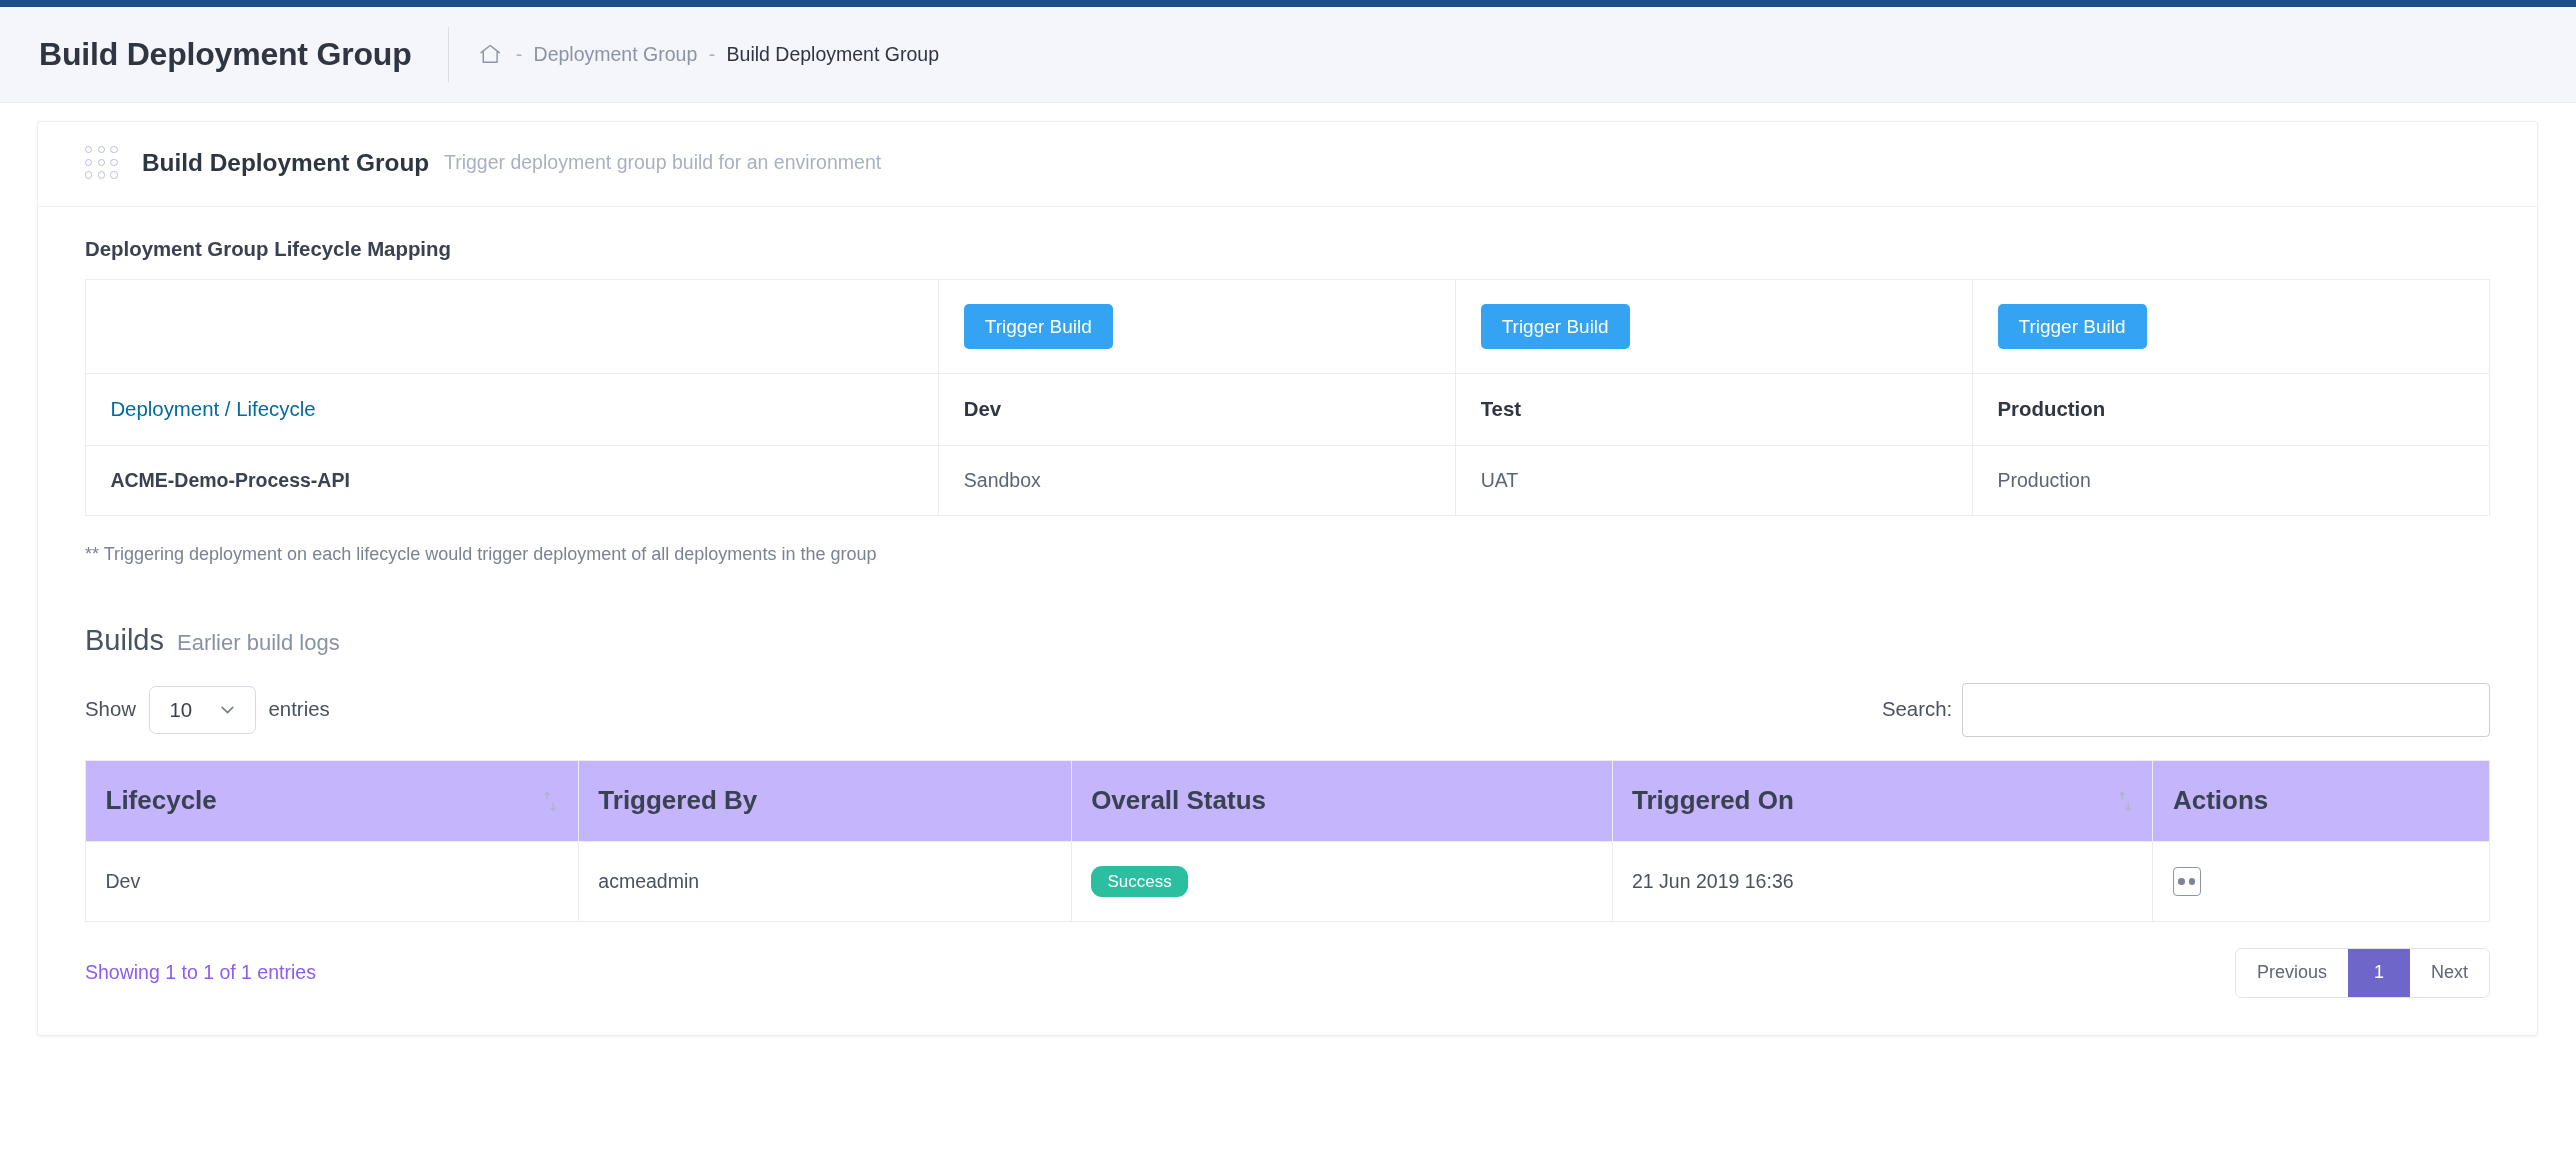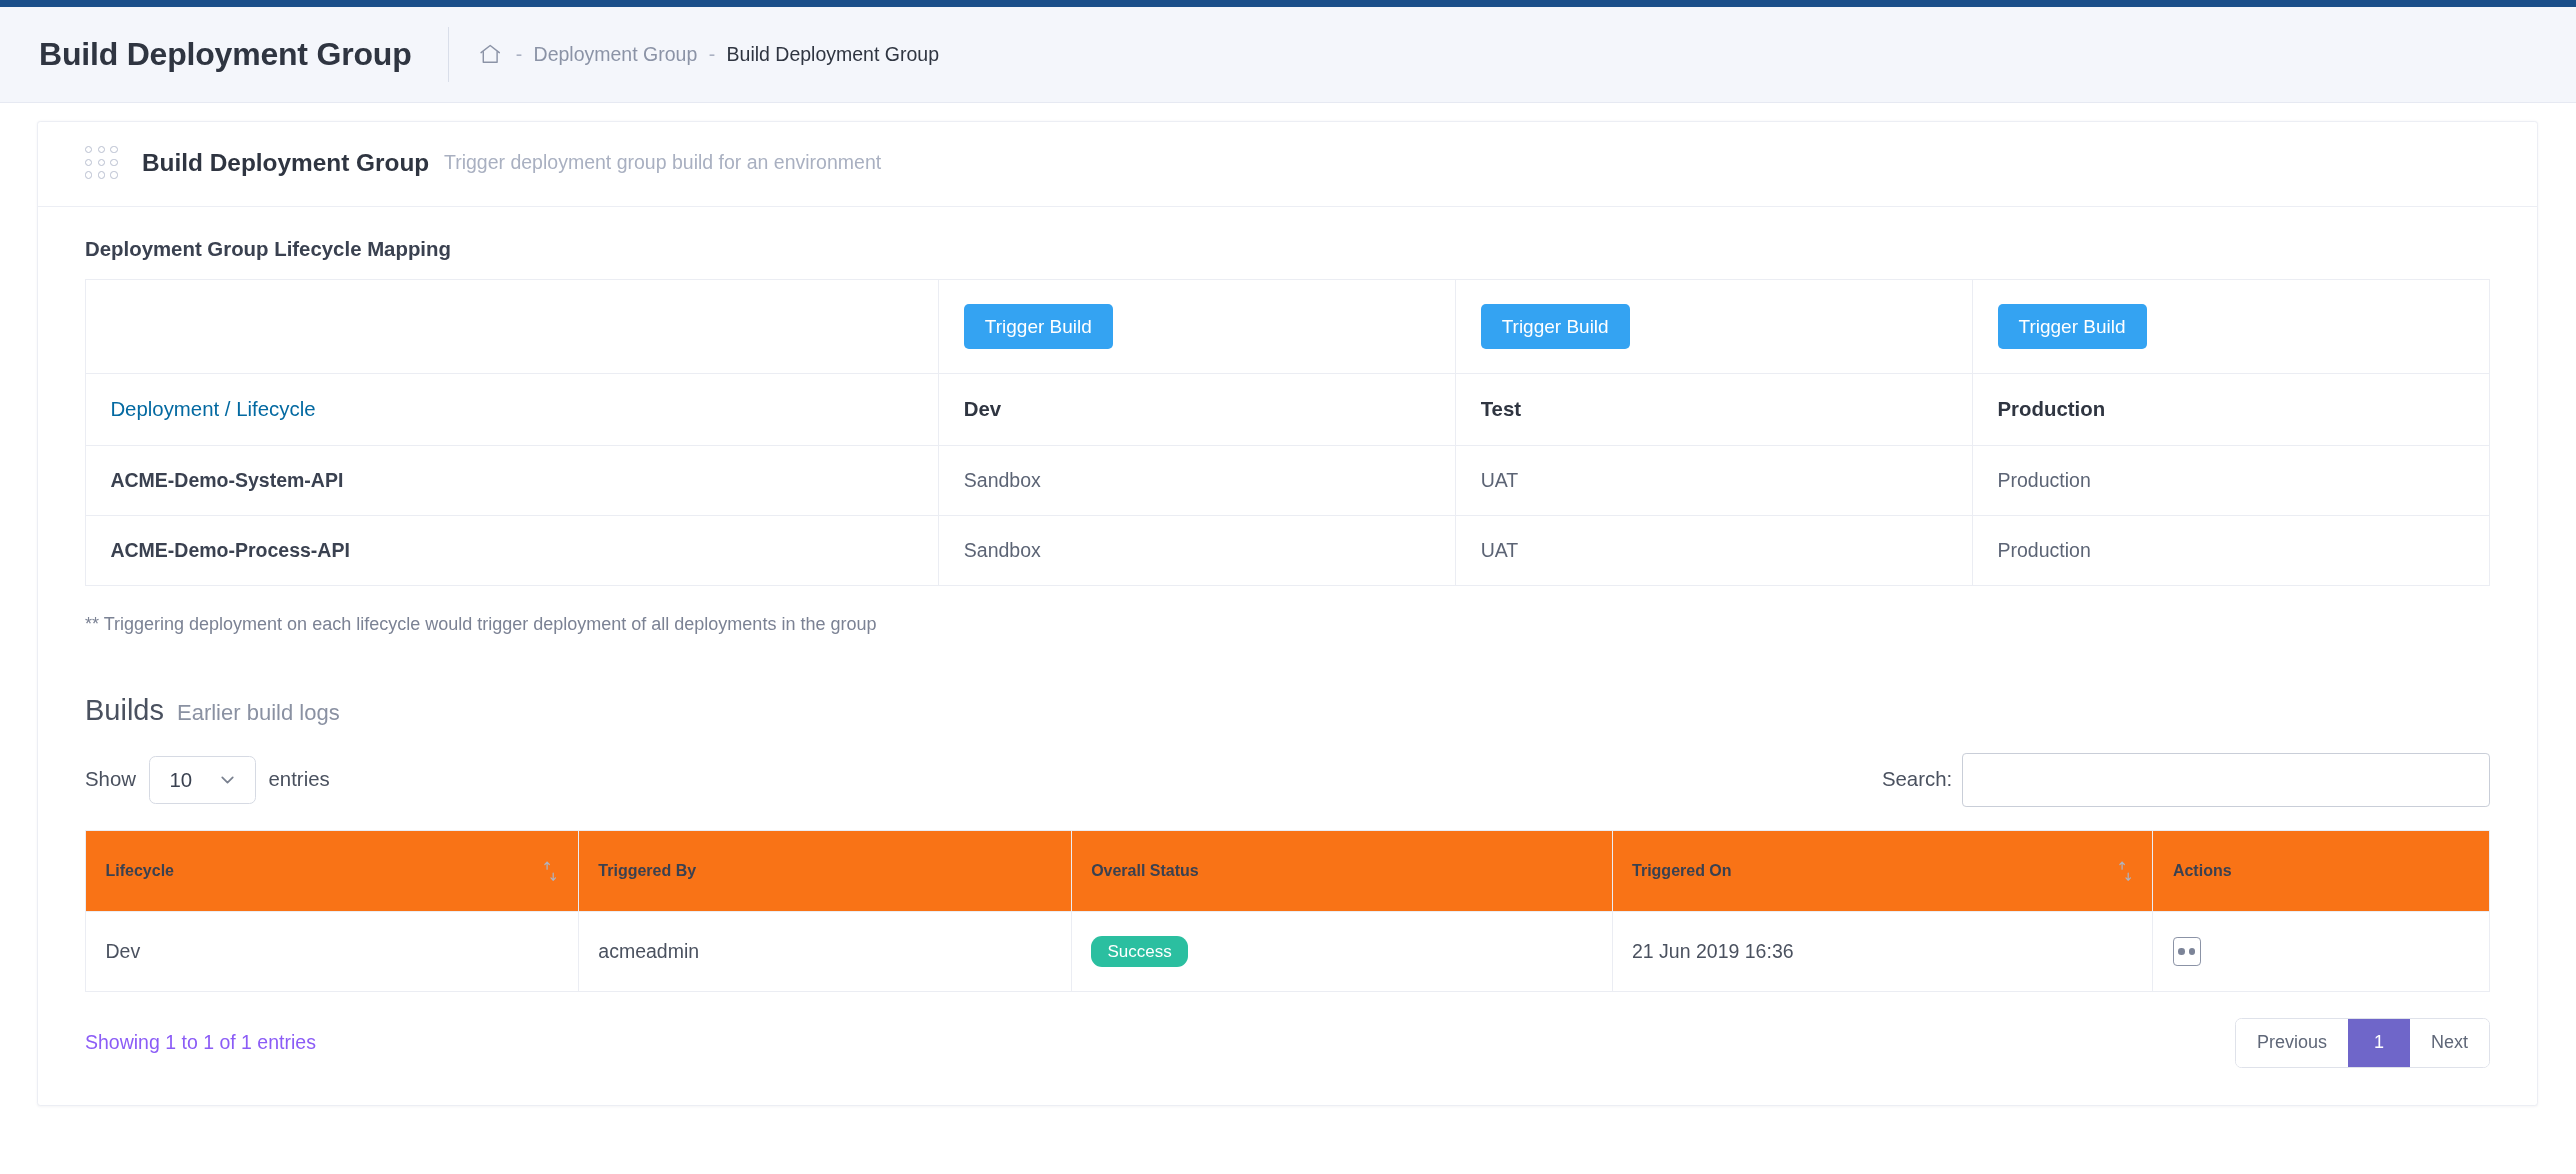--- a/index.html
+++ b/index.html
@@ -271,23 +271,23 @@
     border: 0.8px solid #ebedf3;
   }
   table.builds-table th,
   table.builds-table td {
     border: 0.8px solid #ebedf3;
     text-align: left;
     padding: 0 19.5px;
     vertical-align: middle;
   }
   table.builds-table thead th {
-    background: #f97316;
+    background: #c4b5fd;
     height: 81px;
-    font-size: 16px;
+    font-size: 26px;
     font-weight: 700;
     color: #3a4150;
     position: relative;
   }
   .th-inner { display: flex; align-items: center; justify-content: space-between; }
   .sort-icon {
     color: #aeb4c2;
     display: inline-flex;
     margin-left: 8.1px;
     flex: none;
@@ -429,34 +429,20 @@
             <span class="deploy-lifecycle">Deployment / Lifecycle</span>
           </td>
           <td>
             <span class="env-head">Dev</span>
           </td>
           <td>
             <span class="env-head">Test</span>
           </td>
           <td>
             <span class="env-head">Production</span>
-          </td>
-        </tr>
-        <tr class="data-row">
-          <td>
-            <span class="dep-name">ACME-Demo-System-API</span>
-          </td>
-          <td>
-            <span class="env-val">Sandbox</span>
-          </td>
-          <td>
-            <span class="env-val">UAT</span>
-          </td>
-          <td>
-            <span class="env-val">Production</span>
           </td>
         </tr>
         <tr class="data-row">
           <td>
             <span class="dep-name">ACME-Demo-Process-API</span>
           </td>
           <td>
             <span class="env-val">Sandbox</span>
           </td>
           <td>

